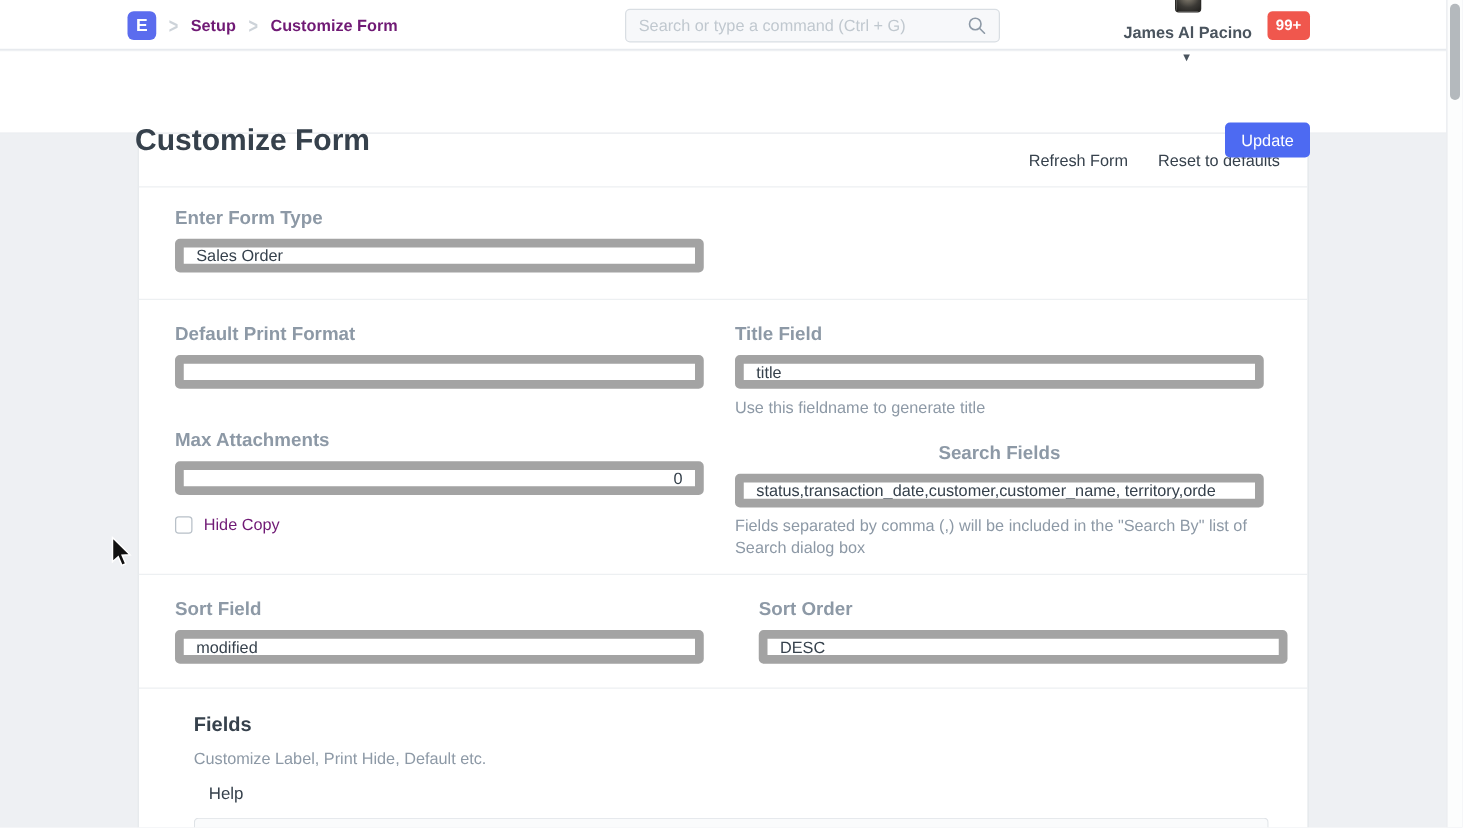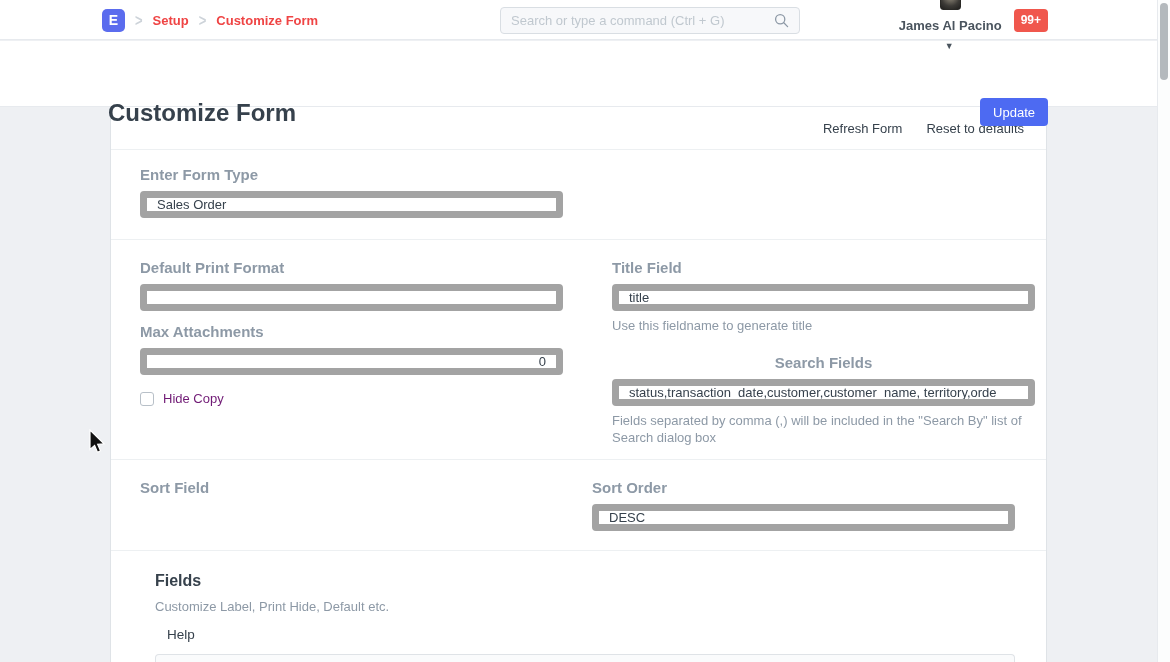--- a/index.html
+++ b/index.html
@@ -5,21 +5,21 @@
   * { margin:0; padding:0; box-sizing:border-box; }
   html,body { width:1170px; height:662px; }
   body { font-family:"Liberation Sans", sans-serif; color:#36414c; background:#eef0f3; }
   .screen { position:relative; width:1170px; height:662px; overflow:hidden; background:#eef0f3; }
 
   
   .navbar { position:absolute; top:0; left:0; width:1170px; height:40px; background:#ffffff; border-bottom:1px solid #e7eaee; z-index:5; }
   .nav-left { position:absolute; left:102px; top:0; height:40px; display:flex; align-items:center; gap:10px; }
   .logo { width:23px; height:23px; border-radius:5px; background:#5b6cee; color:#fff; font-size:14px; font-weight:bold; display:flex; align-items:center; justify-content:center; cursor:pointer; }
   .crumb-sep { color:#cdd3d9; font-size:13px; font-weight:600; transform:scaleY(1.3); }
-  .crumb { font-size:13px; font-weight:700; color:#ef4444; cursor:pointer; }
+  .crumb { font-size:13px; font-weight:700; color:#701a75; cursor:pointer; }
   .search-wrap { position:absolute; left:500px; top:7px; width:300px; height:27px; background:#f7f8fa; border:1px solid #d9dee3; border-radius:4px; display:flex; align-items:center; padding:0 10px; }
   .search-wrap input { flex:1; border:none; outline:none; background:transparent; font-family:"Liberation Sans", sans-serif; font-size:13px; color:#36414c; }
   .search-wrap input::placeholder { color:#c0c8cf; }
   .search-icon { display:flex; align-items:center; }
   .nav-right { position:absolute; right:122px; top:0; height:40px; display:flex; align-items:center; gap:12px; }
   .user-group { display:flex; align-items:center; gap:8px; cursor:pointer;flex-direction:column; }
   .avatar { width:21px; height:21px; border-radius:3px; background:radial-gradient(circle at 50% 35%, #7a7468 0 18%, #3c3a36 60%, #201f1d 100%); border:1px solid #2a2926; }
   .user-name { font-size:13px; font-weight:700; color:#4a545e; }
   .caret { font-size:9px; color:#4a545e; margin-left:-2px; }
   .notif-badge { min-width:33px; height:23px; background:#f0574d; color:#fff; font-size:12px; font-weight:700; border-radius:4px; display:flex; align-items:center; justify-content:center; padding:0 7px; cursor:pointer; }
@@ -29,30 +29,30 @@
   .page-title { position:absolute; left:108px; top:58px; font-size:24px; font-weight:700; color:#36414c; }
   .btn-primary { position:absolute; right:122px; top:57px; height:28px; padding:0 13px; background:#4d6af2; color:#fff; font-size:13px; font-family:"Liberation Sans", sans-serif; border:none; border-radius:4px; cursor:pointer; }
 
   
   .content { position:absolute; left:110px; top:107px; width:937px; height:555px; background:#ffffff; border-left:1px solid #dfe3e7; border-right:1px solid #dfe3e7; }
   .form-toolbar { height:43px; border-bottom:1px solid #edf0f2; display:flex; align-items:center; justify-content:flex-end; gap:24px; padding-right:22px; }
   .toolbar-link { font-size:13px; color:#36414c; cursor:pointer; }
 
   .section { padding:0 31px 0 29px; border-bottom:1px solid #edf0f2; }
   .sec-1 { height:90px; padding-top:17px; }
-  .sec-2 { height:220px; padding-top:20px; display:flex; gap:49px; }
+  .sec-2 { height:220px; padding-top:20px; display:flex; gap:25px; }
   .sec-3 { height:91px; padding-top:20px; display:flex; gap:44px; }
   .sec-4 { height:111px; padding-top:20px; border-bottom:none;padding-left:44px; }
 
   .col { width:423px; }
   .field-label { display:block; font-size:15px; font-weight:700; color:#8d99a6; line-height:16px; }
   .text-input { display:block; width:423px; height:27px; margin-top:8px; border:7px solid #a3a3a3; border-radius:4px; padding:0 10px; font-family:"Liberation Sans", sans-serif; font-size:13px; color:#36414c; background:#fff; outline:none; }
   .text-input.num { text-align:right; }
   .help-text { margin-top:6px; font-size:13px; color:#8d99a6; line-height:17px; }
-  .mt-17 { margin-top:13px; }
+  .mt-17 { margin-top:34px; }
   .mt-21 { margin-top:21px;text-align:center; }
 
   .checkbox-row { margin-top:16px; display:flex; align-items:center; gap:9px; cursor:pointer; }
   .checkbox-box { width:14px; height:14px; border:1px solid #b8c0c8; border-radius:3px; background:#fff; }
   .checkbox-label { font-size:13px; color:#701a75; }
 
   .section-heading { font-size:16px; font-weight:700; color:#36414c; line-height:19px; }
   .section-subtitle { margin-top:9px; font-size:13px; color:#8d99a6; }
   .fields-help { margin-top:13px; margin-left:12px; font-size:13.5px; color:#36414c; }
   .grid-top { margin-top:12px; height:12px; border:1px solid #dfe3e7; border-bottom:none; border-radius:4px 4px 0 0; background:#fafbfc; }
@@ -130,20 +130,21 @@
         <div class="help-text">Use this fieldname to generate title</div>
         <label class="field-label mt-21">Search Fields</label>
         <input class="text-input" type="text" value="status,transaction_date,customer,customer_name, territory,orde" style="">
         <div class="help-text">Fields separated by comma (,) will be included in the "Search By" list of Search dialog box</div>
       </div>
     </div>
 
     <div class="section sec-3">
       <div class="col">
         <label class="field-label">Sort Field</label>
+        <input class="text-input" type="text" value="modified" style="">
       </div>
       <div class="col">
         <label class="field-label">Sort Order</label>
         <input class="text-input" type="text" value="DESC" style="">
       </div>
     </div>
 
     <div class="section sec-4">
       <h2 class="section-heading">Fields</h2>
       <div class="section-subtitle">Customize Label, Print Hide, Default etc.</div>

